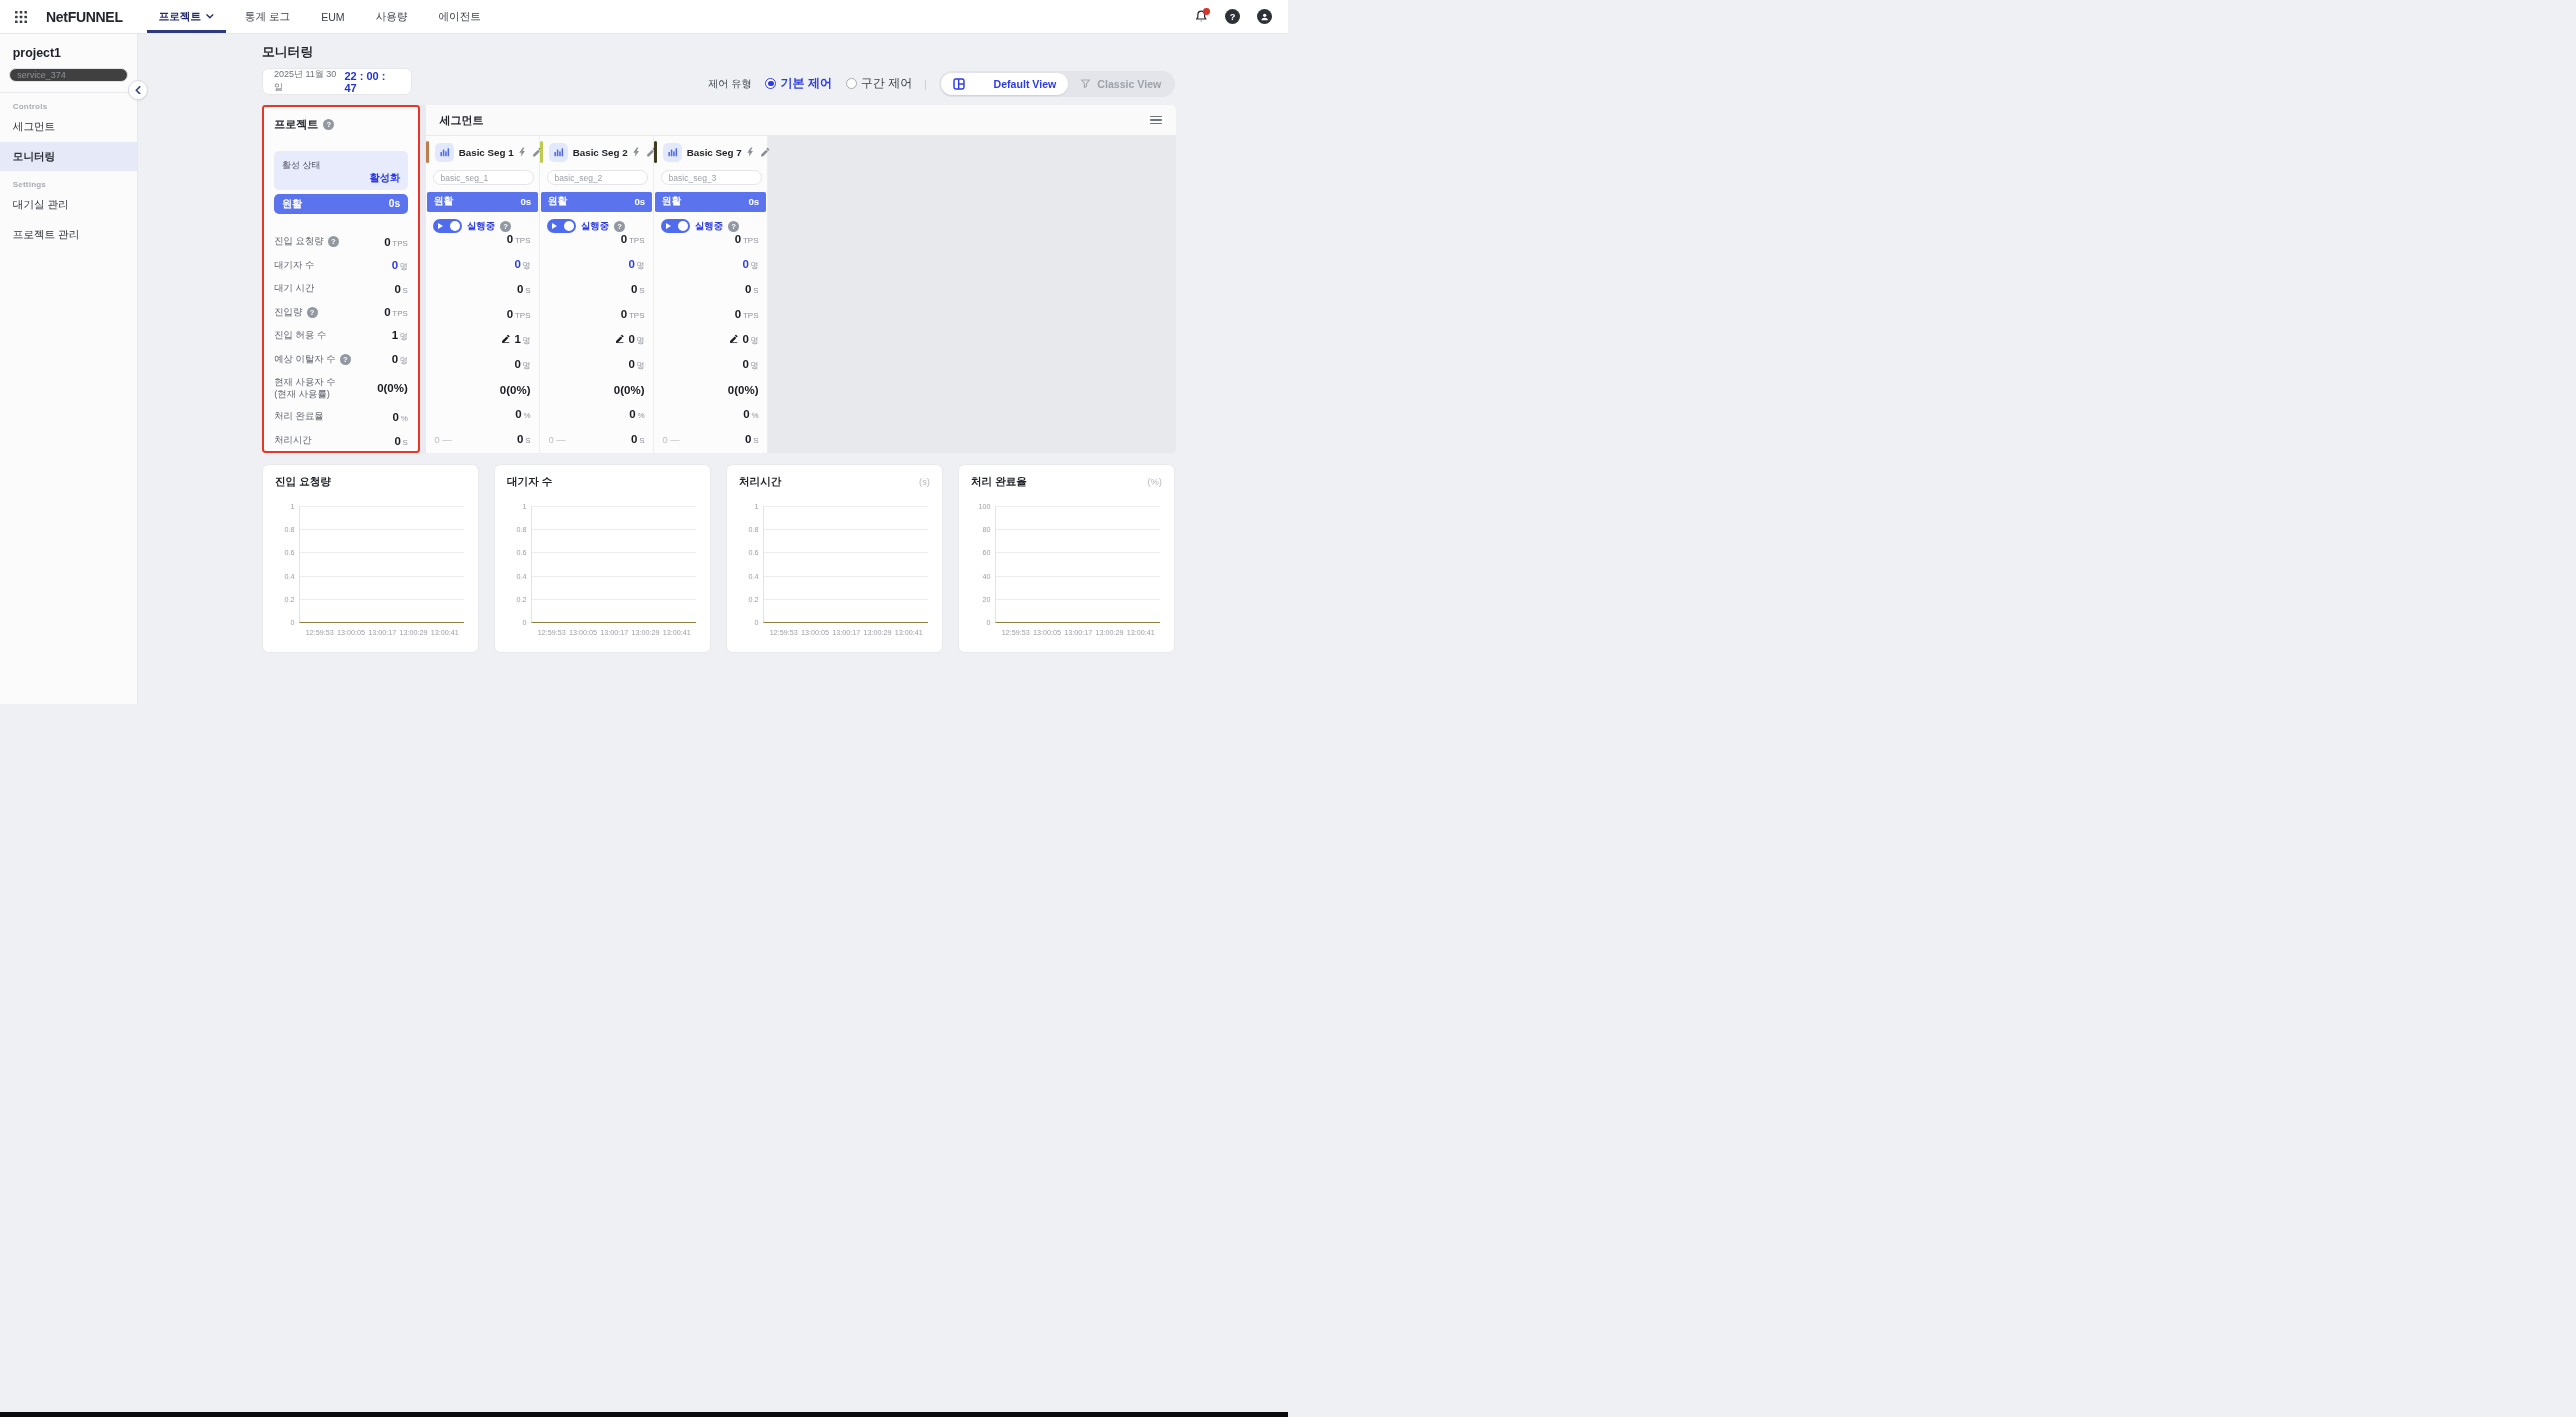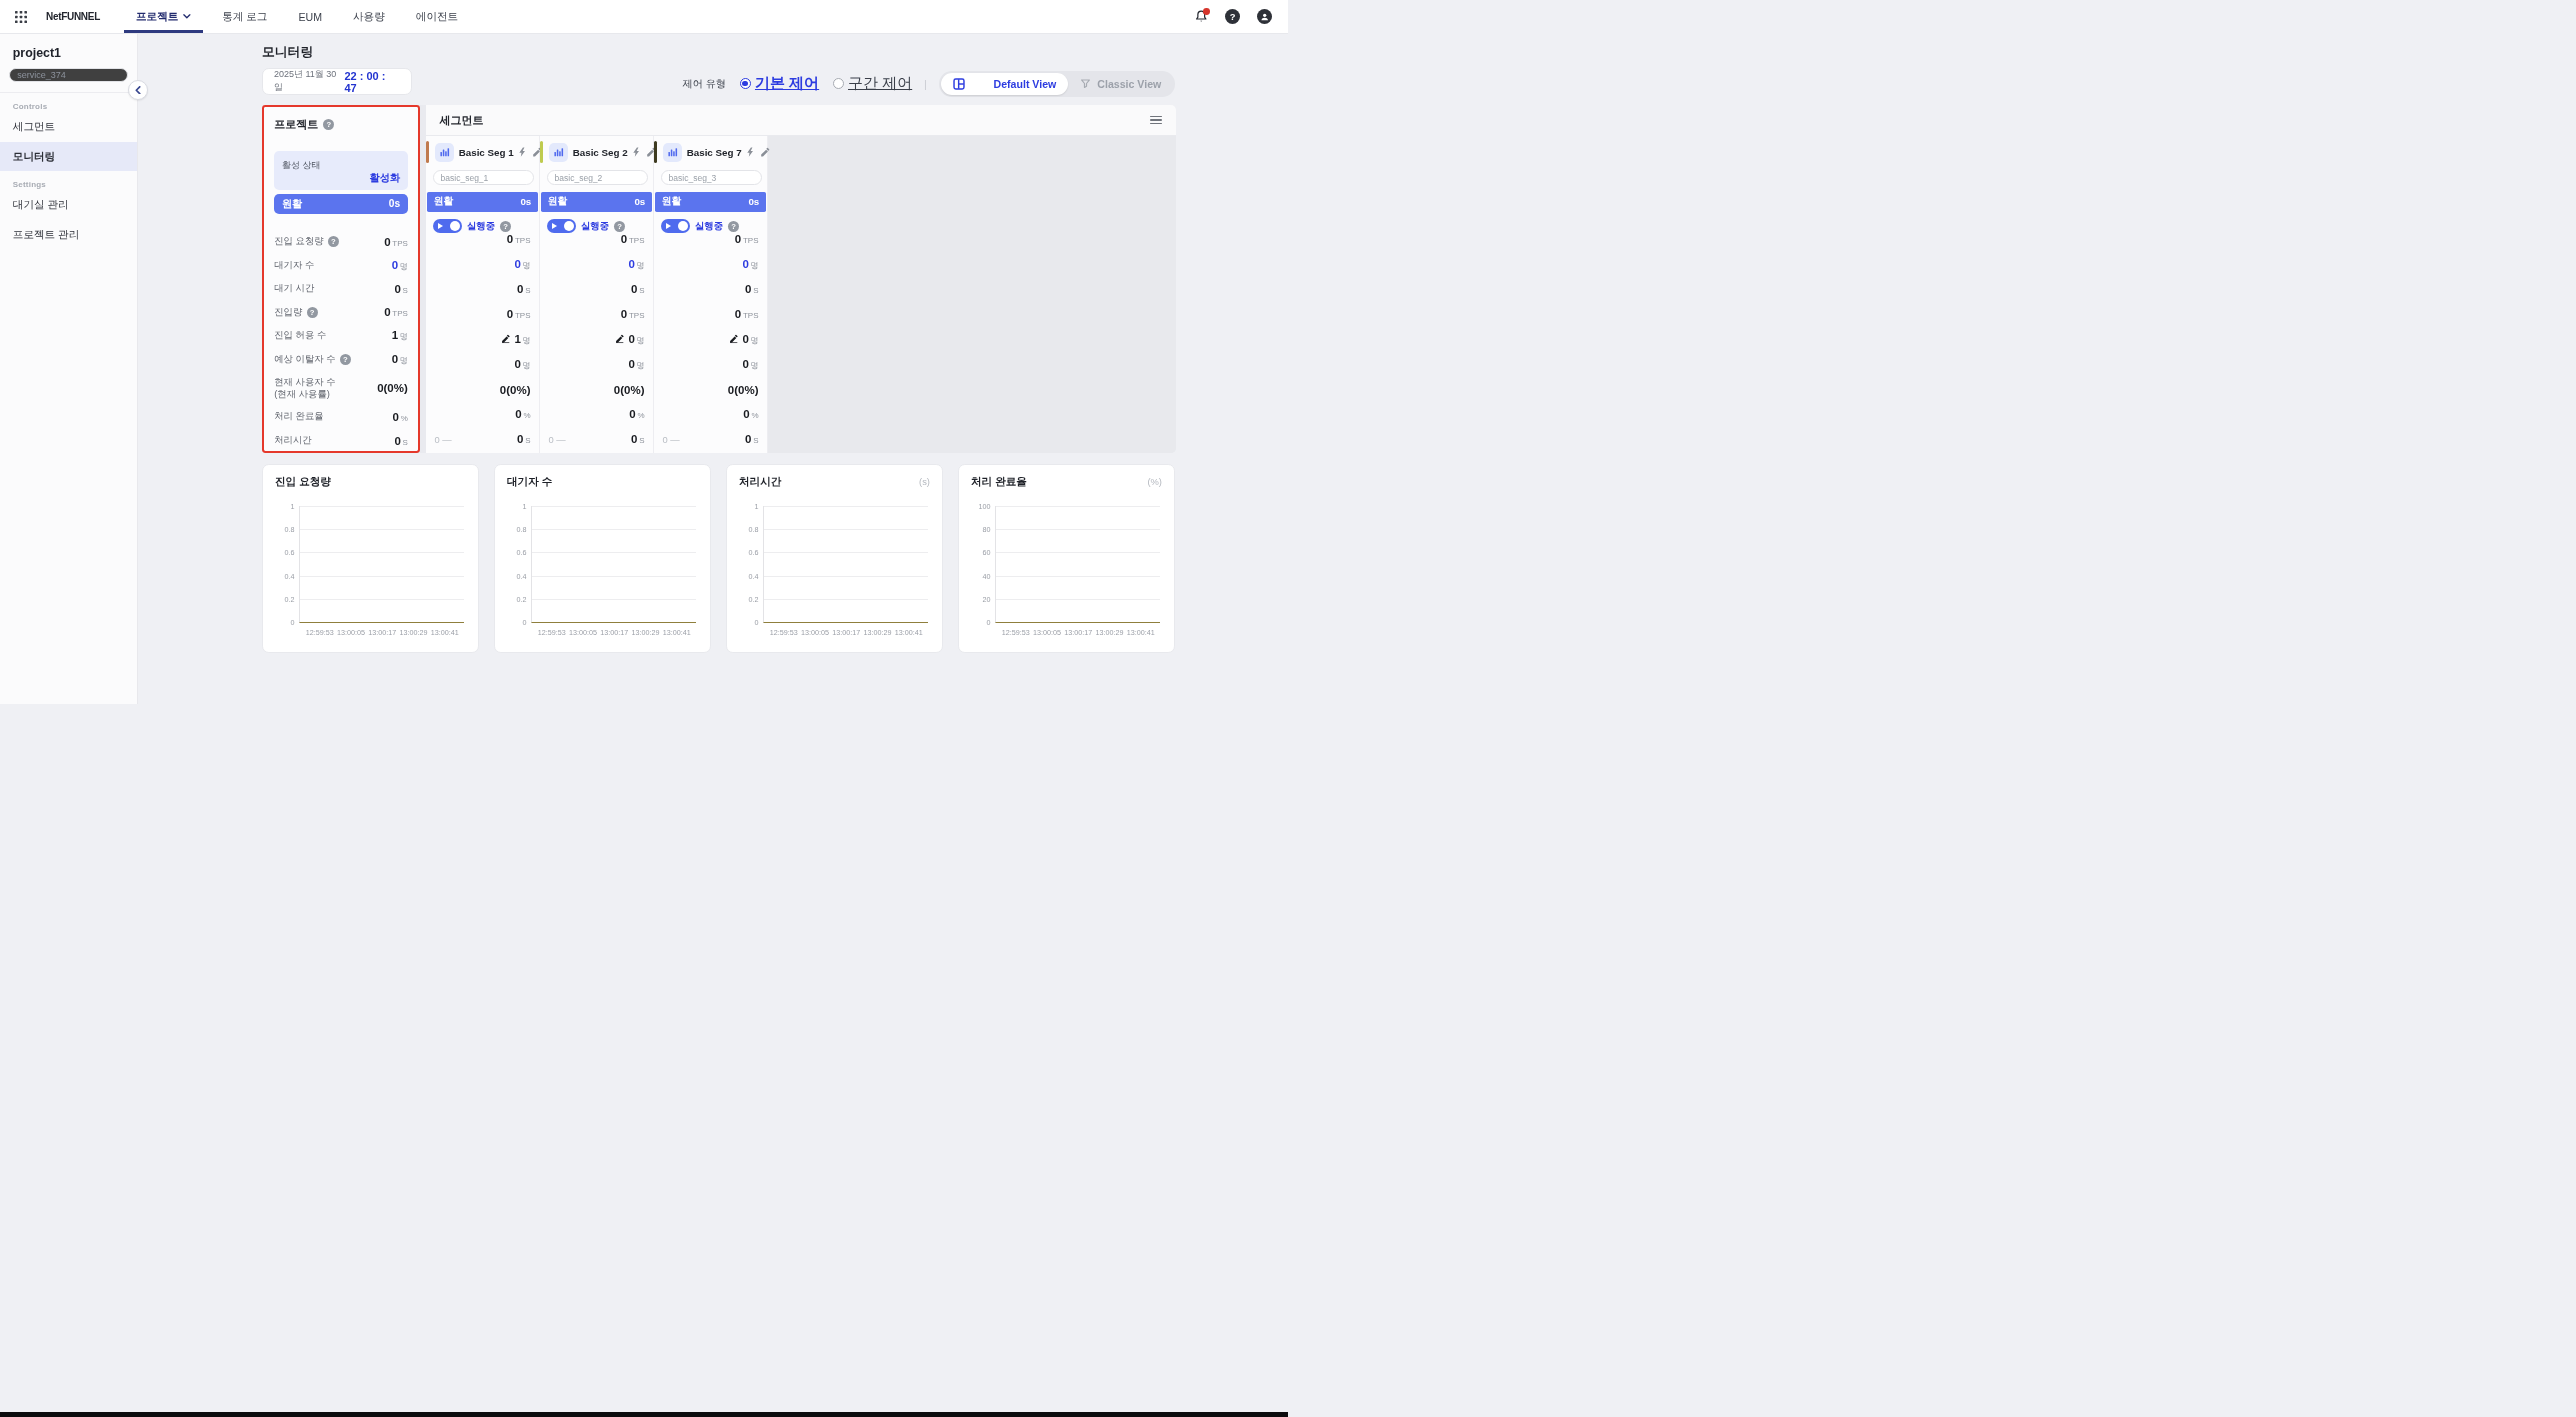--- a/index.html
+++ b/index.html
@@ -3,21 +3,21 @@
 <meta charset="utf-8">
 <style>
   * { margin:0; padding:0; box-sizing:border-box; }
   html,body { width:1288px; height:709px; overflow:hidden; }
   body { font-family:"Liberation Sans","DejaVu Sans",sans-serif; background:#eff0f4; color:#22252c; }
   :root{ --accent:#2d3ce0; --bar-blue:#5b74ee; --red:#e5382b; --gray-txt:#62666f; --unit:#8d929b; }
 
   
   .topnav{ position:absolute; left:0; top:0; width:1288px; height:34px; background:#fff; border-bottom:0.9px solid #e7e8ec; display:flex; align-items:center; z-index:30;}
   .grid-btn{ margin-left:12px; width:17px; height:17px; display:flex; align-items:center; justify-content:center; cursor:pointer;}
-  .logo{ margin-left:17px; font-size:10px; font-weight:800; letter-spacing:-0.3px; color:#23262e;}
+  .logo{ margin-left:17px; font-size:14px; font-weight:800; letter-spacing:-0.3px; color:#23262e;}
   .nav-items{ display:flex; margin-left:36px; height:100%; align-items:center; gap:31px;}
   .nav-item{ font-size:10.6px; color:#3a3f4a; display:flex; align-items:center; gap:5.1px; height:100%; cursor:pointer; position:relative;}
   .nav-item.active{ color:#222b6e; font-weight:700;}
   .nav-item.active::after{ content:""; position:absolute; left:-12px; right:-12px; bottom:0; height:3px; background:#2e3a7f;}
   .nav-right{ margin-left:auto; display:flex; align-items:center; gap:14.5px; padding-right:15.3px;}
   .icon-btn{ position:relative; width:17px; height:17px; display:flex; align-items:center; justify-content:center; cursor:pointer;}
   .dark-circle{ width:15.3px; height:15.3px; border-radius:50%; background:#2e3138; color:#fff; display:flex; align-items:center; justify-content:center; font-size:9.4px; font-weight:700;}
   .bell-dot{ position:absolute; top:0px; right:0px; width:6.8px; height:6.8px; border-radius:50%; background:#d6352c;}
 
   
@@ -36,21 +36,21 @@
   .datetime-card{ position:absolute; left:124px; top:34px; width:150px; height:27px; background:#fff; border:0.9px solid #e6e7eb; border-radius:6.8px; display:flex; align-items:flex-end; justify-content:space-between; padding:0 11px; cursor:pointer;}
   .dt-date{ font-size:9px; color:#6d727c;}
   .dt-time{ font-size:11px; font-weight:700; color:#2334d0;}
 
   .controls-row{ position:absolute; right:113px; top:37px; display:flex; align-items:center; gap:8.5px;}
   .ctl-label{ font-size:10.2px; color:#3a3f49;}
   .radio-opt{ display:flex; align-items:center; gap:4.3px; margin-left:5.1px; cursor:pointer;}
   .radio{ width:11px; height:11px; border-radius:50%; border:1.3px solid #a7abb2; background:#fff; position:relative;}
   .radio.sel{ border-color:var(--accent);}
   .radio.sel::after{ content:""; position:absolute; left:1.7px; top:1.7px; width:5.5px; height:5.5px; border-radius:50%; background:var(--accent);}
-  .radio-lab{ font-size:15px; color:#3a3f49;text-decoration:underline;}
+  .radio-lab{ font-size:12px; color:#3a3f49;}
   .radio-lab.sel{ color:var(--accent); font-weight:600;}
   .ctl-sep{ color:#c9ccd2; font-size:11px; margin:0 3.4px;}
   .view-pill{ height:25.6px; background:#e4e5ea; border-radius:12.8px; display:flex; align-items:center; padding:1.7px;}
   .view-btn{ height:22px; border-radius:11px; display:flex; align-items:center; gap:6px; padding:0 12px; font-size:10.6px; cursor:pointer; border:none; background:transparent; font-family:inherit;}
   .view-btn.active{ background:#fff; color:var(--accent); font-weight:700; box-shadow:0 0.9px 1.7px rgba(0,0,0,.10);gap:29px;}
   .view-btn.inactive{ color:#9ca1aa; font-weight:600;}
 
   
   .board{ position:absolute; left:124px; top:71px; width:913px; height:348px; background:#e9eaef; border-radius:5.1px;}
   

